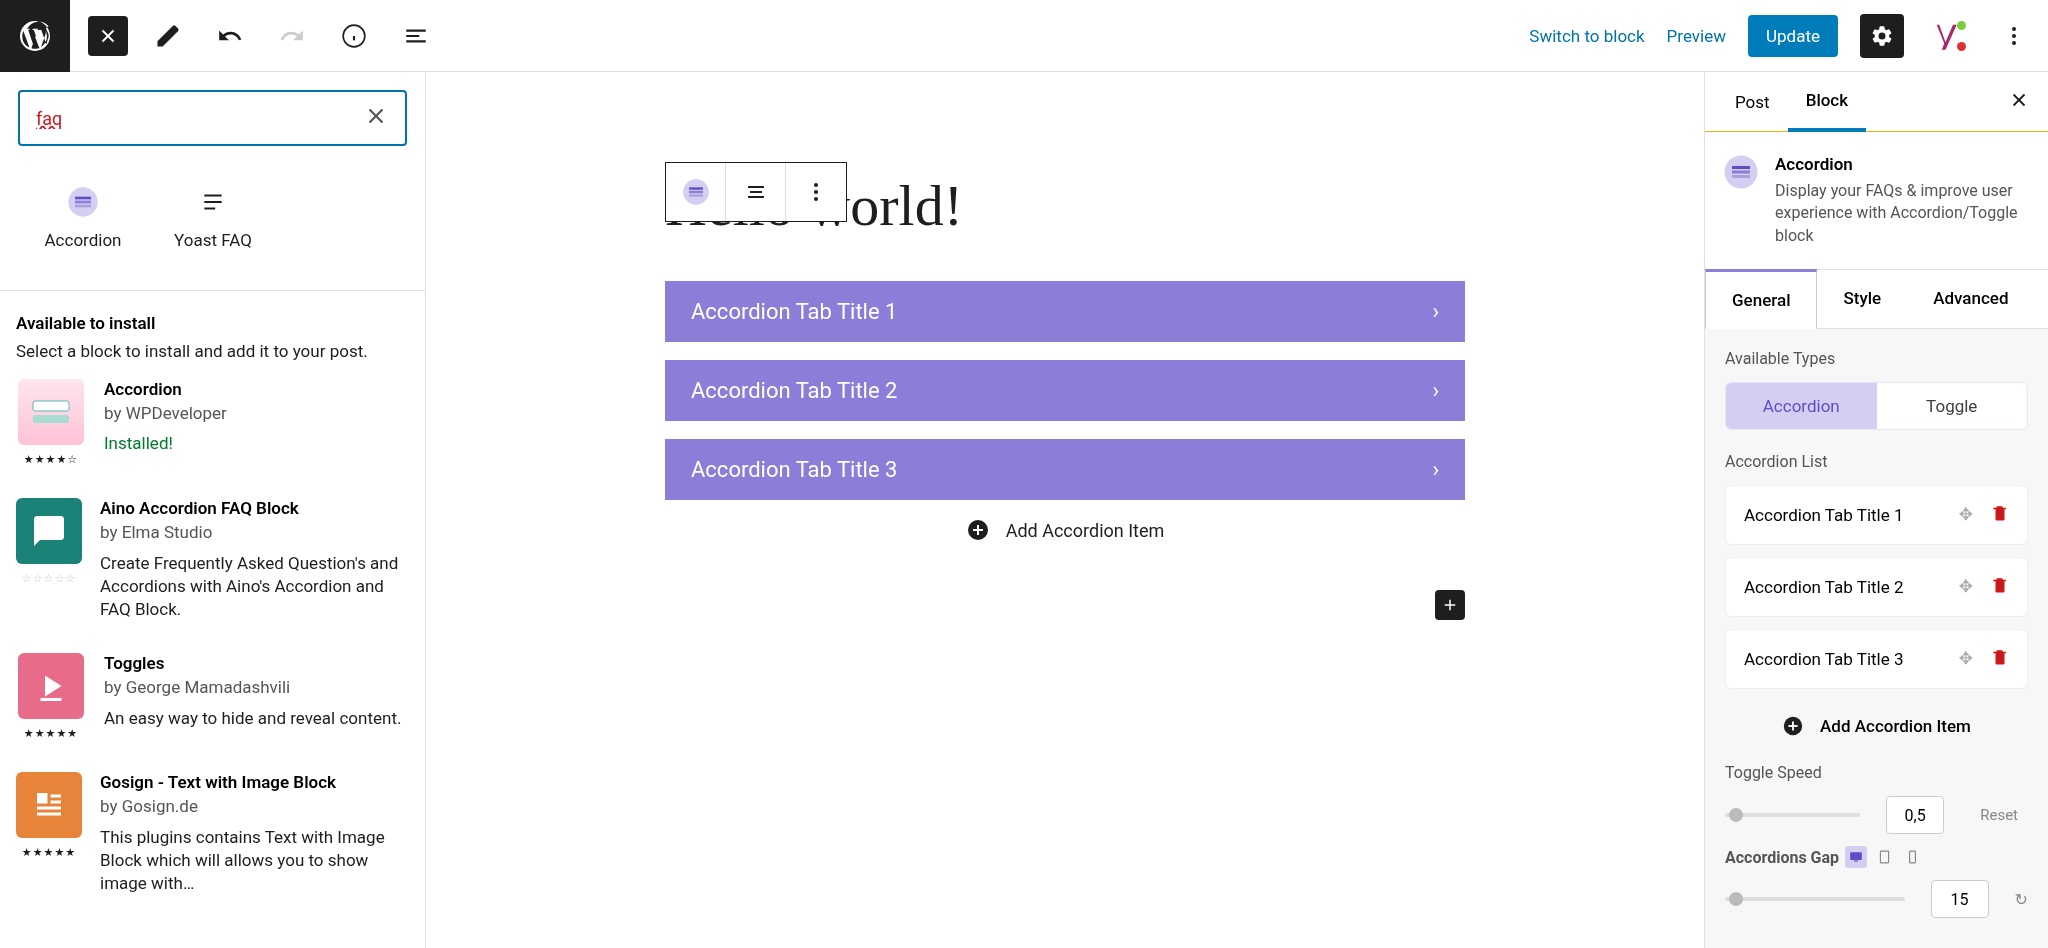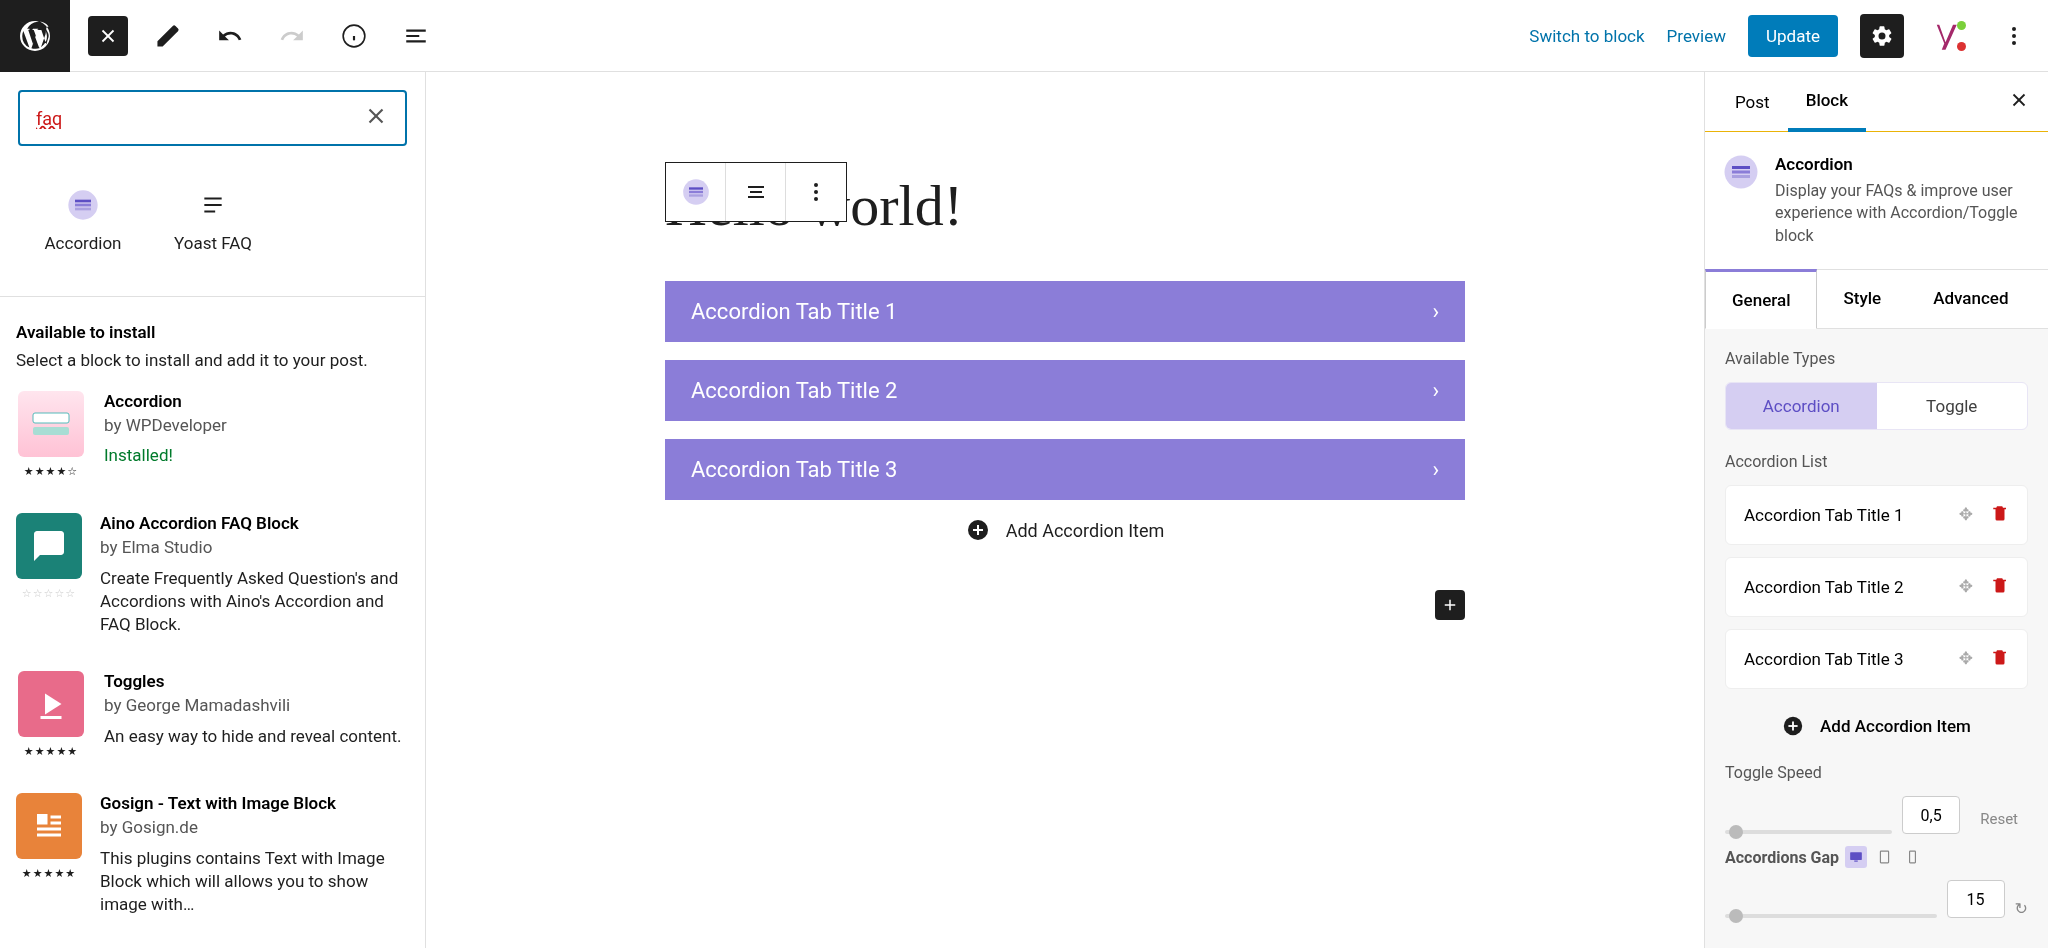--- a/index.html
+++ b/index.html
@@ -11,21 +11,21 @@
     .btn-sq { width: 40px; height: 40px; display: flex; align-items: center; justify-content: center; border-radius: 4px; cursor: pointer; }
     .btn-dark { background: #1e1e1e; color: #fff; }
     .icon-btn { width: 44px; height: 44px; display: flex; align-items: center; justify-content: center; cursor: pointer; color: #1e1e1e; }
     .icon-btn-dis { color: #bbb; }
     .top-right { margin-left: auto; display: flex; align-items: center; gap: 22px; }
     .link-blue { color: #0073aa; font-size: 17px; cursor: pointer; }
     .btn-primary { background: #007cba; color: #fff; padding: 11px 18px; border-radius: 4px; font-size: 17px; cursor: pointer; border: none; }
     .gear { background: #1e1e1e; color: #fff; width: 44px; height: 44px; display: flex; align-items: center; justify-content: center; border-radius: 4px; cursor: pointer; }
     .yoast { width: 44px; height: 44px; display: flex; align-items: center; justify-content: center; cursor: pointer; position: relative; }
     .main { flex: 1; display: flex; overflow: hidden; }
-    .inserter { width: 426px; border-right: 1px solid #e0e0e0; overflow: auto; display: flex; flex-direction: column; justify-content: space-between; }
+    .inserter { width: 426px; border-right: 1px solid #e0e0e0; overflow: auto; display: flex; flex-direction: column; }
     .search-wrap { padding: 18px; }
     .search-box { border: 2px solid #0073aa; border-radius: 4px; height: 56px; display: flex; align-items: center; padding: 0 16px; }
     .search-box input { flex: 1; border: none; outline: none; font-size: 18px; color: #cc1818; text-decoration: underline wavy #cc1818; }
     .block-grid { display: flex; padding: 14px 18px 32px; }
     .block-tile { width: 130px; display: flex; flex-direction: column; align-items: center; gap: 12px; cursor: pointer; padding: 8px; }
     .block-tile-icon { width: 32px; height: 32px; display: flex; align-items: center; justify-content: center; }
     .block-tile span { font-size: 17px; color: #1e1e1e; }
     .divider { width: 100%; height: 1px; background: #e0e0e0; }
     .install-head { padding: 22px 16px 18px; }
     .install-head h3 { font-size: 17px; font-weight: 600; margin-bottom: 8px; }
@@ -64,21 +64,21 @@
     .type-toggle { display: flex; background: #fff; border-radius: 6px; overflow: hidden; border: 1px solid #e8e5f5; margin-bottom: 22px; }
     .type-btn { flex: 1; padding: 13px; text-align: center; font-size: 17px; cursor: pointer; }
     .type-btn.active { background: #d5cef2; color: #5d4ec4; }
     .type-btn.inactive { color: #404040; }
     .list-item { background: #fff; border: 1px solid #eee; border-radius: 6px; padding: 18px 18px; display: flex; align-items: center; justify-content: space-between; margin-bottom: 12px; }
     .list-item span { font-size: 17px; }
     .list-actions { display: flex; gap: 18px; }
     .list-actions .move { color: #aaa; cursor: pointer; }
     .list-actions .del { color: #cc1818; cursor: pointer; }
     .add-item-sb { display: flex; justify-content: center; align-items: center; gap: 16px; padding: 14px 0 6px; cursor: pointer; font-size: 17px; font-weight: 500; }
-    .slider-row { display: flex; align-items: flex-end; gap: 10px; margin-bottom: 12px; }
+    .slider-row { display: flex; align-items: center; gap: 26px; margin-bottom: 12px; }
     .slider-track { flex: 1; height: 4px; background: #ddd; border-radius: 2px; position: relative; }
     .slider-track::after { content: ''; position: absolute; left: 4px; top: -5px; width: 14px; height: 14px; background: #bbb; border-radius: 50%; }
     .num-input { width: 58px; height: 38px; border: 1px solid #ccc; border-radius: 4px; text-align: center; font-size: 16px; }
     .reset-btn { color: #888; font-size: 15px; padding: 6px 10px; cursor: pointer; }
     .resp-icons { display: flex; gap: 6px; margin-left: 6px; }
     .resp-icons .ico { width: 22px; height: 22px; display: flex; align-items: center; justify-content: center; font-size: 13px; border-radius: 3px; cursor: pointer; }
     .resp-icons .ico.active { background: #d5cef2; color: #5d4ec4; }
     .label-row { display: flex; align-items: center; margin-bottom: 12px; font-weight: bold; }
   </style>
 </head>

